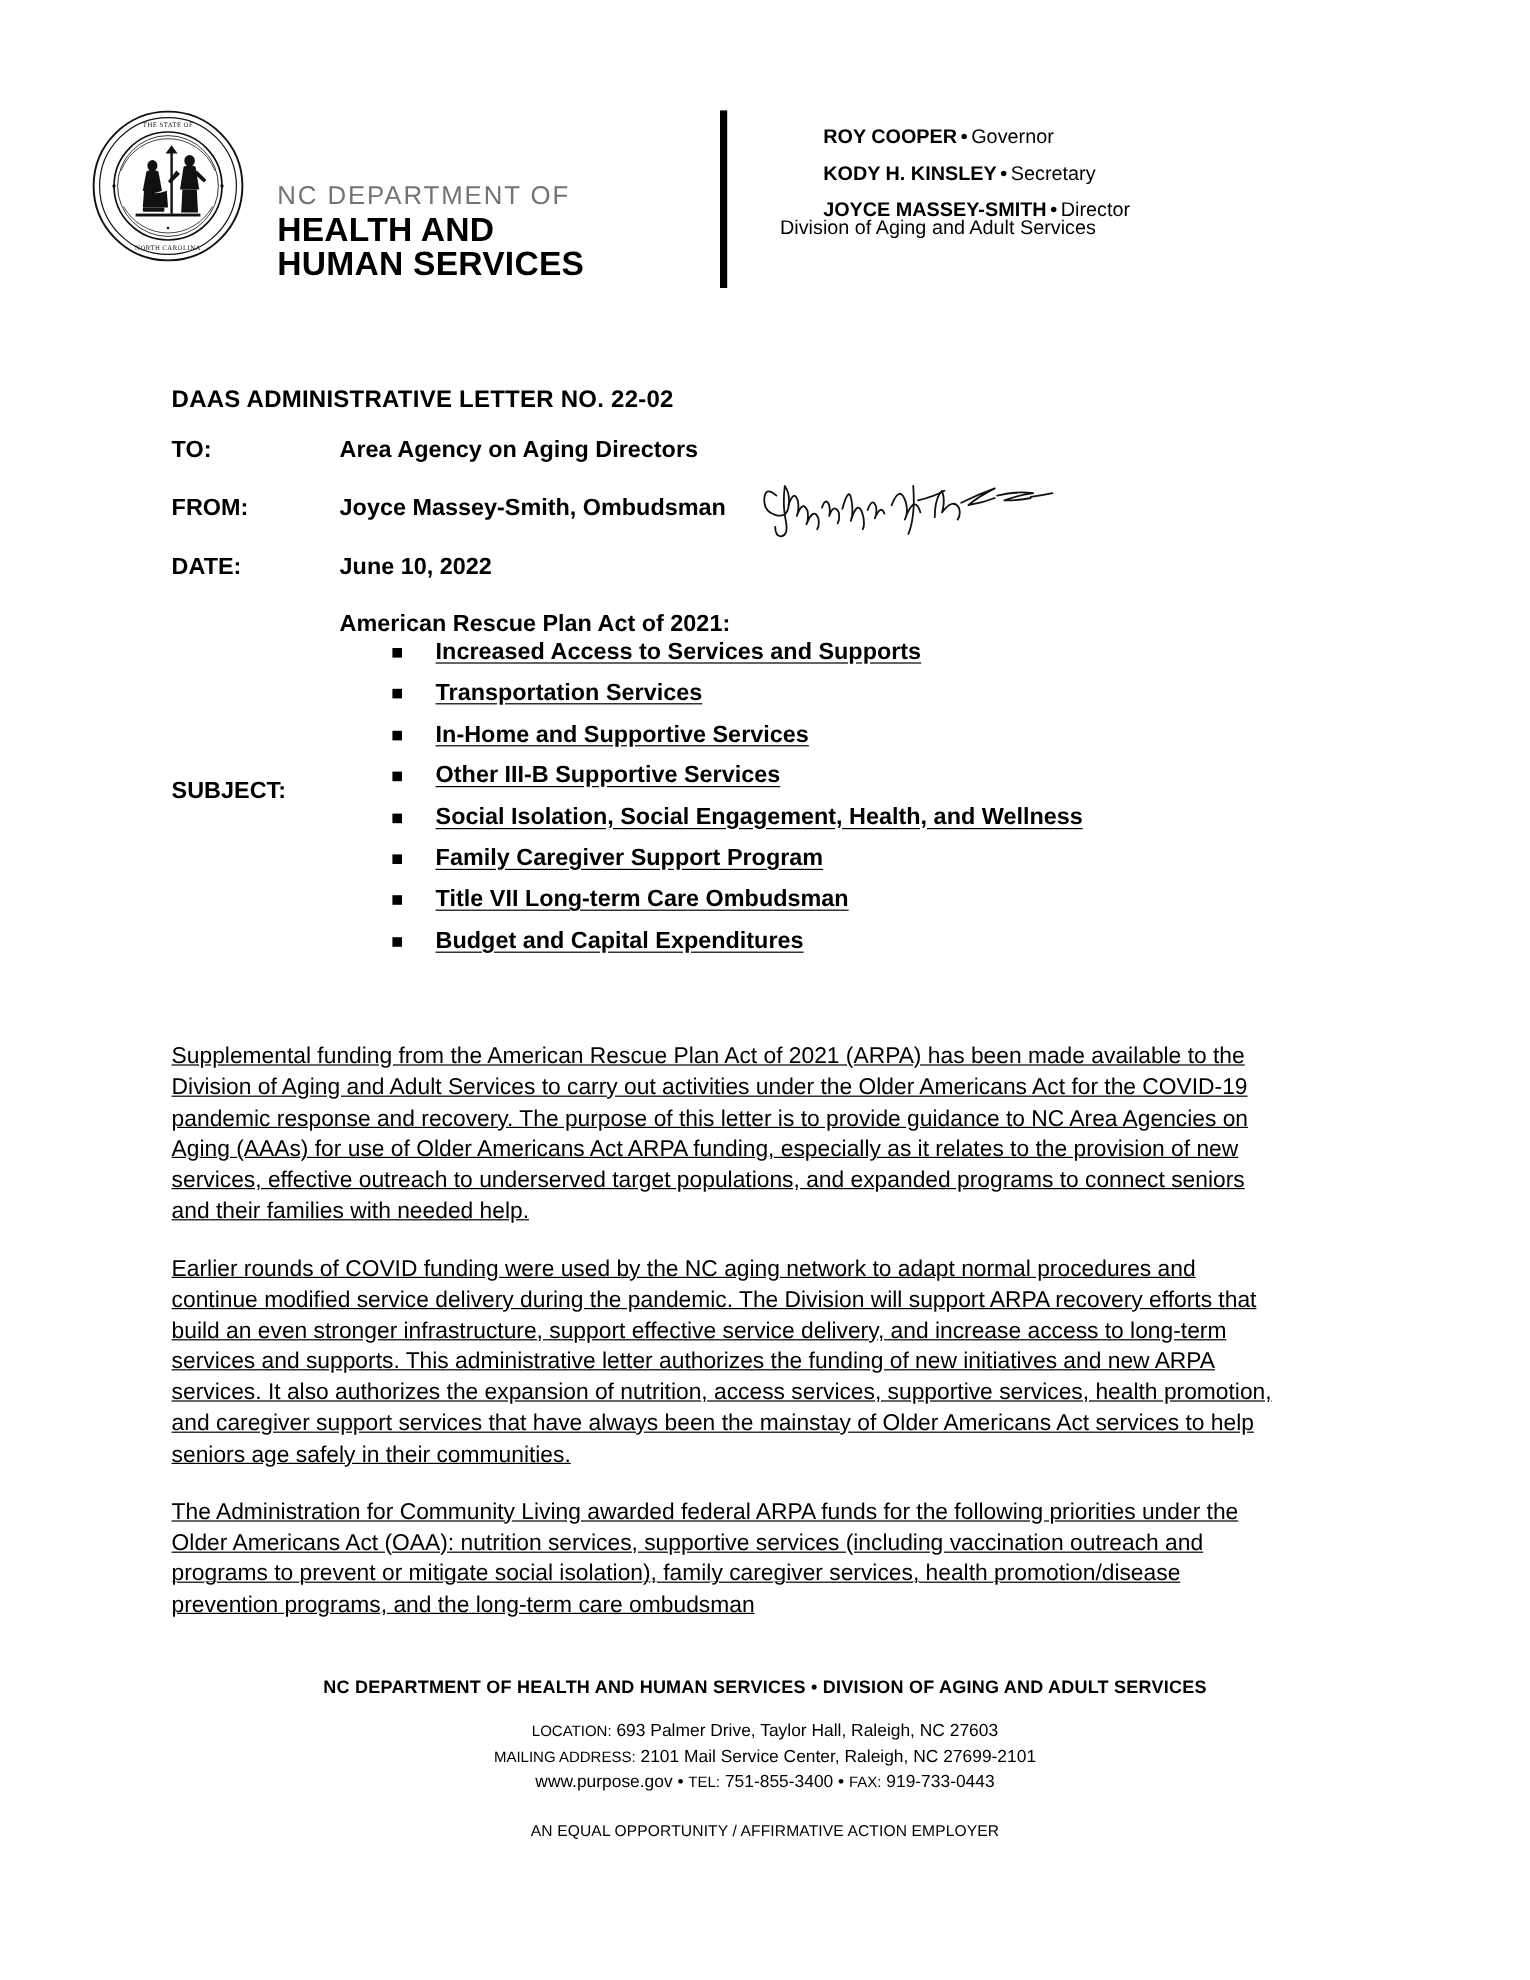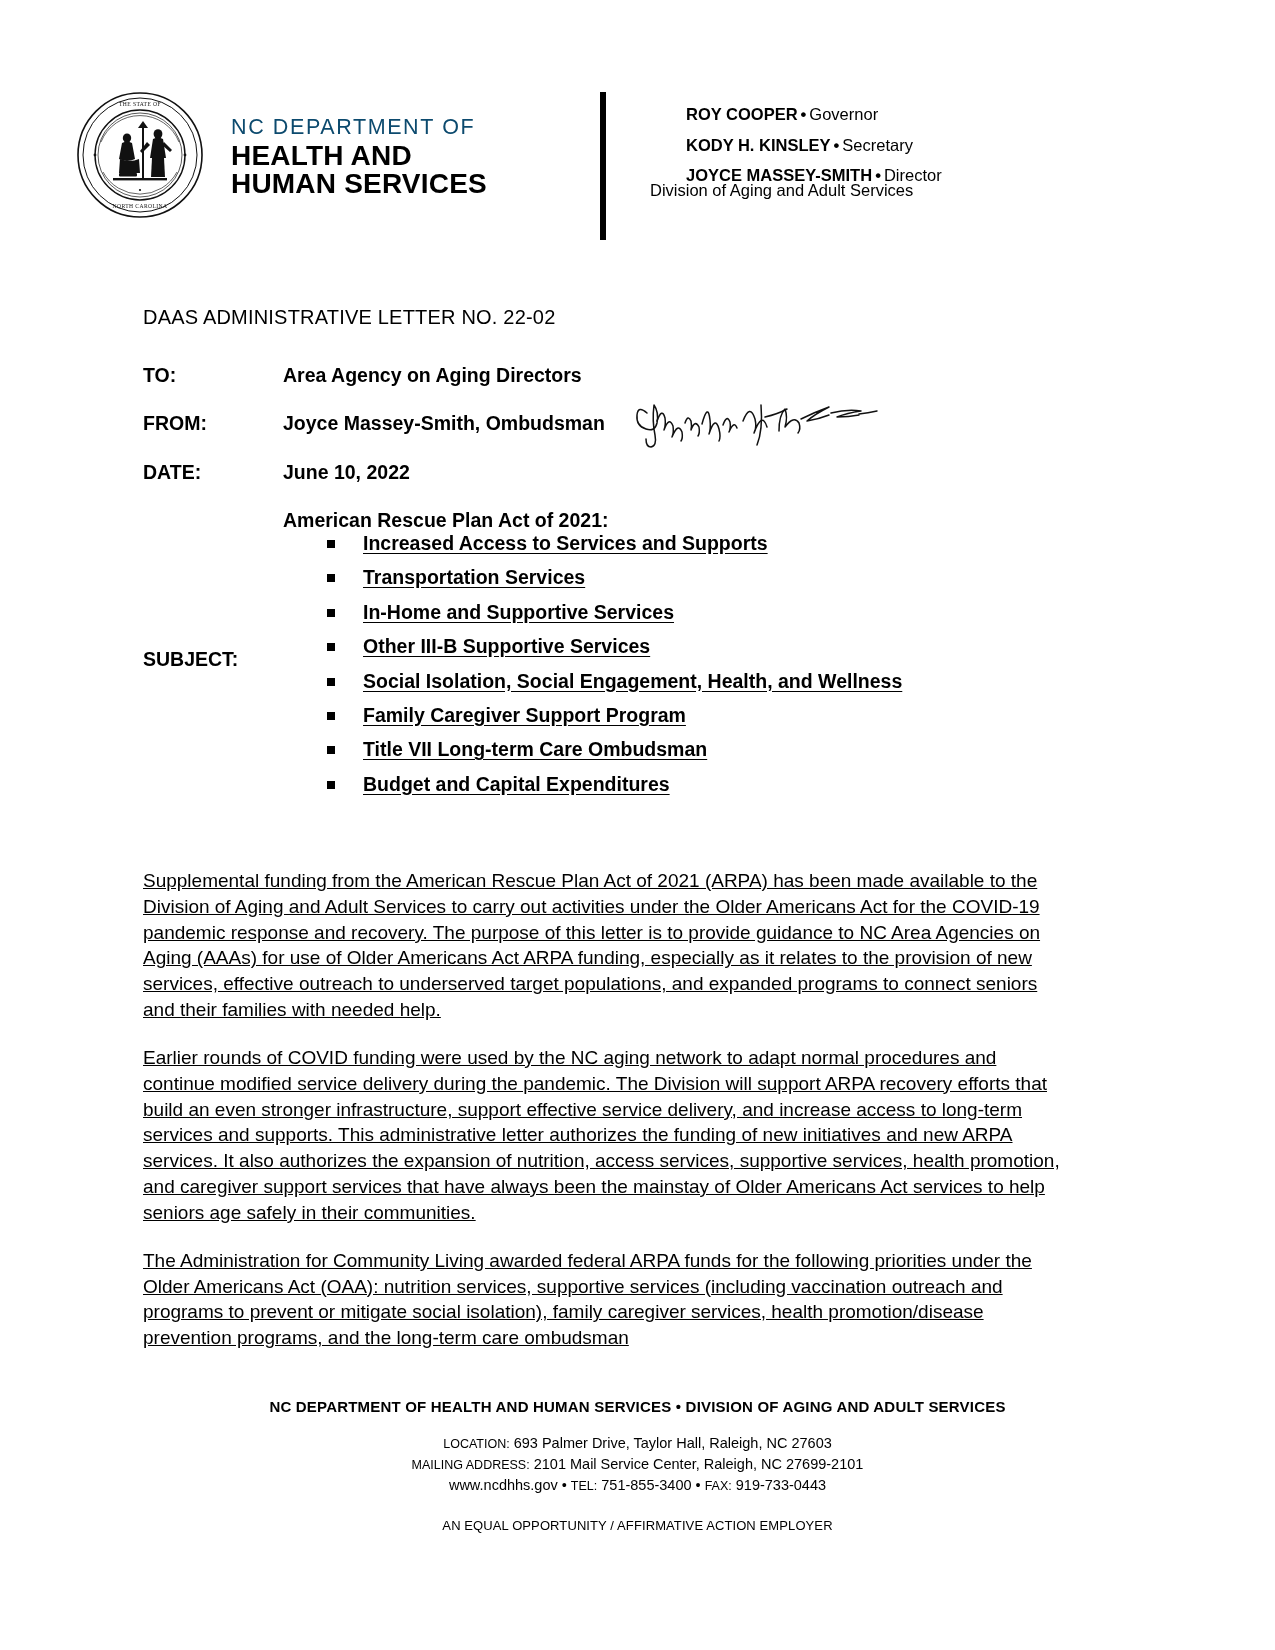--- a/index.html
+++ b/index.html
@@ -39,24 +39,25 @@
   .seal svg { display: block; }
 
   .dept-wordmark {
     margin-left: 26px;
     margin-top: 28px;
     flex: 0 0 auto;
   }
   .dept-line1 {
     font-size: 21.5px;
     letter-spacing: 1.6px;
-    color: #0c4a6e;
+    color: #737373;
     font-weight: 400;
     line-height: 1.05;
     white-space: nowrap;
+    margin-top: 36px;
   }
   .dept-line2, .dept-line3 {
     font-size: 28px;
     font-weight: bold;
     letter-spacing: 0.2px;
     line-height: 1.0;
     white-space: nowrap;
     color: #000;
   }
   .dept-line2 { margin-top: 3px; }
@@ -89,23 +90,23 @@
   .official-sub {
     font-size: 16.5px;
     line-height: 1.0;
     margin-top: -8px;
   }
 
   
   .doc-title {
     position: absolute;
     left: 143px;
-    top: 306px;
+    top: 322px;
     font-size: 20px;
-    font-weight: normal;
+    font-weight: bold;
     letter-spacing: 0.2px;
     white-space: nowrap;
   }
 
   .memo {
     position: absolute;
     left: 143px;
     top: 365px;
     width: 930px;
   }
@@ -342,21 +343,21 @@
       <span class="small-caps">LOCATION:</span>
       <span>693 Palmer Drive, Taylor Hall, Raleigh, NC 27603</span>
     </div>
 
     <div class="footer-line">
       <span class="small-caps">MAILING ADDRESS:</span>
       <span>2101 Mail Service Center, Raleigh, NC 27699-2101</span>
     </div>
 
     <div class="footer-line">
-      <span>www.ncdhhs.gov</span><span class="fdot">•</span><span class="small-caps">TEL:</span>
+      <span>www.purpose.gov</span><span class="fdot">•</span><span class="small-caps">TEL:</span>
       <span>751-855-3400</span><span class="fdot">•</span><span class="small-caps">FAX:</span>
       <span>919-733-0443</span>
     </div>
 
     <div class="footer-eo">AN EQUAL OPPORTUNITY / AFFIRMATIVE ACTION EMPLOYER</div>
   </div>
 
 </div>
 
 </body></html>

